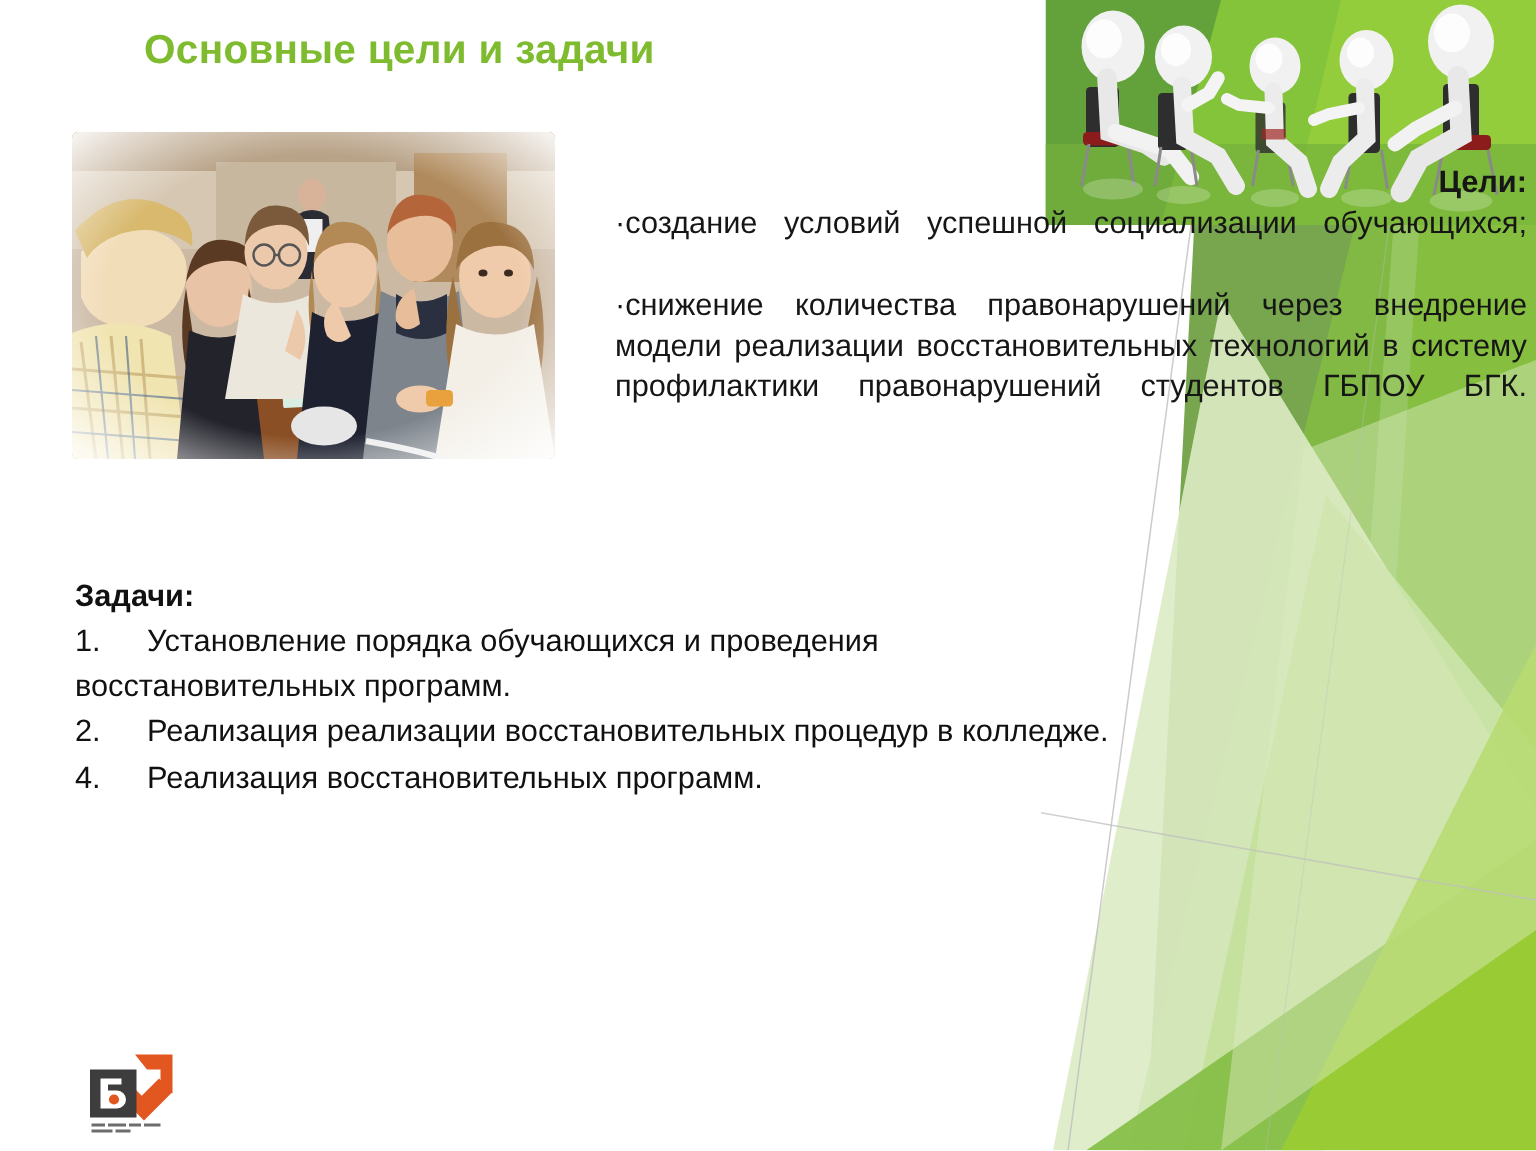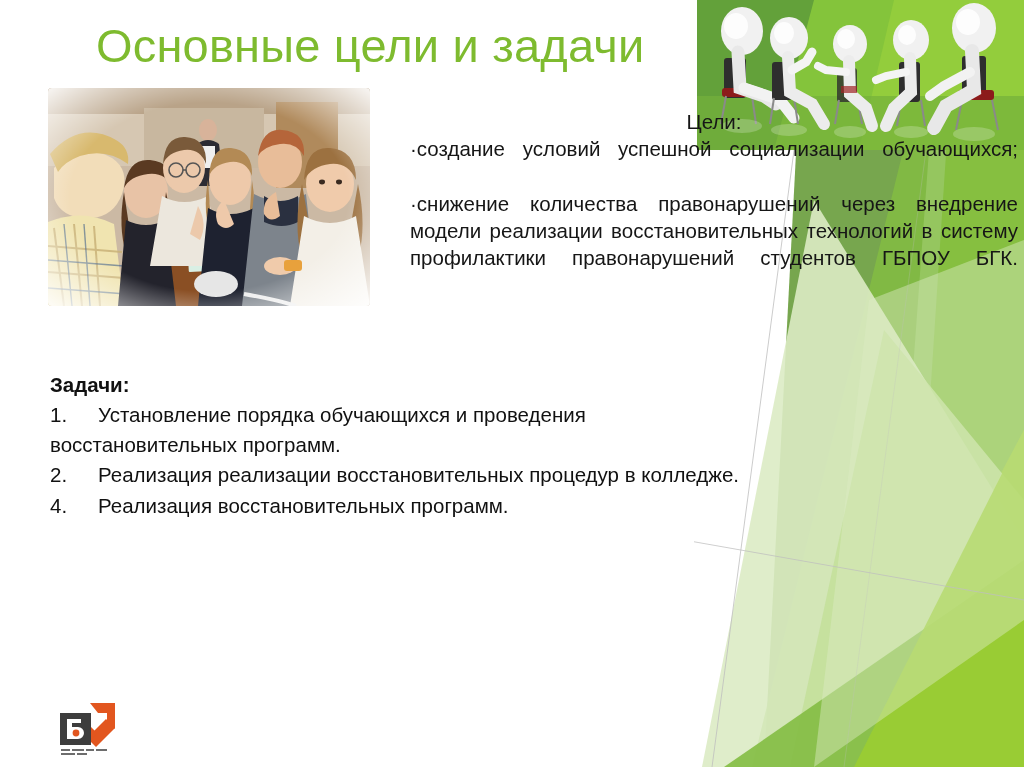--- a/index.html
+++ b/index.html
@@ -28,22 +28,22 @@
     overflow: hidden;
     pointer-events: none;
   }
   .deco svg { display: block; }
 
   
   .title {
     position: absolute;
     left: 96px;
     top: 18px;
-    font-size: 47px;
-    font-weight: normal;
+    font-size: 27px;
+    font-weight: bold;
     color: #7EBB2F;
     letter-spacing: 0.2px;
     white-space: nowrap;
   }
 
   
   .photo {
     position: absolute;
     left: 48px;
     top: 88px;
@@ -60,34 +60,34 @@
     position: absolute;
     left: 410px;
     top: 108px;
     width: 608px;
     font-size: 20.5px;
     line-height: 1.33;
     color: #161616;
     text-align: justify;
     text-justify: inter-word;
   }
-  .goals .hdr { text-align: center; }
+  .goals .hdr { text-align: right; font-weight: bold; }
   .goals p { margin: 0; }
   .goals p.j { text-align: justify; }
   .goals p.j::after {
     content: "";
     display: inline-block;
     width: 100%;
   }
 
   
   .tasks {
     position: absolute;
     left: 50px;
-    top: 370px;
+    top: 383px;
     width: 700px;
     font-size: 20.5px;
     line-height: 1.47;
     color: #111111;
   }
   .tasks .tasks-head {
     font-weight: bold;
   }
   .tasks .row {
     display: block;

